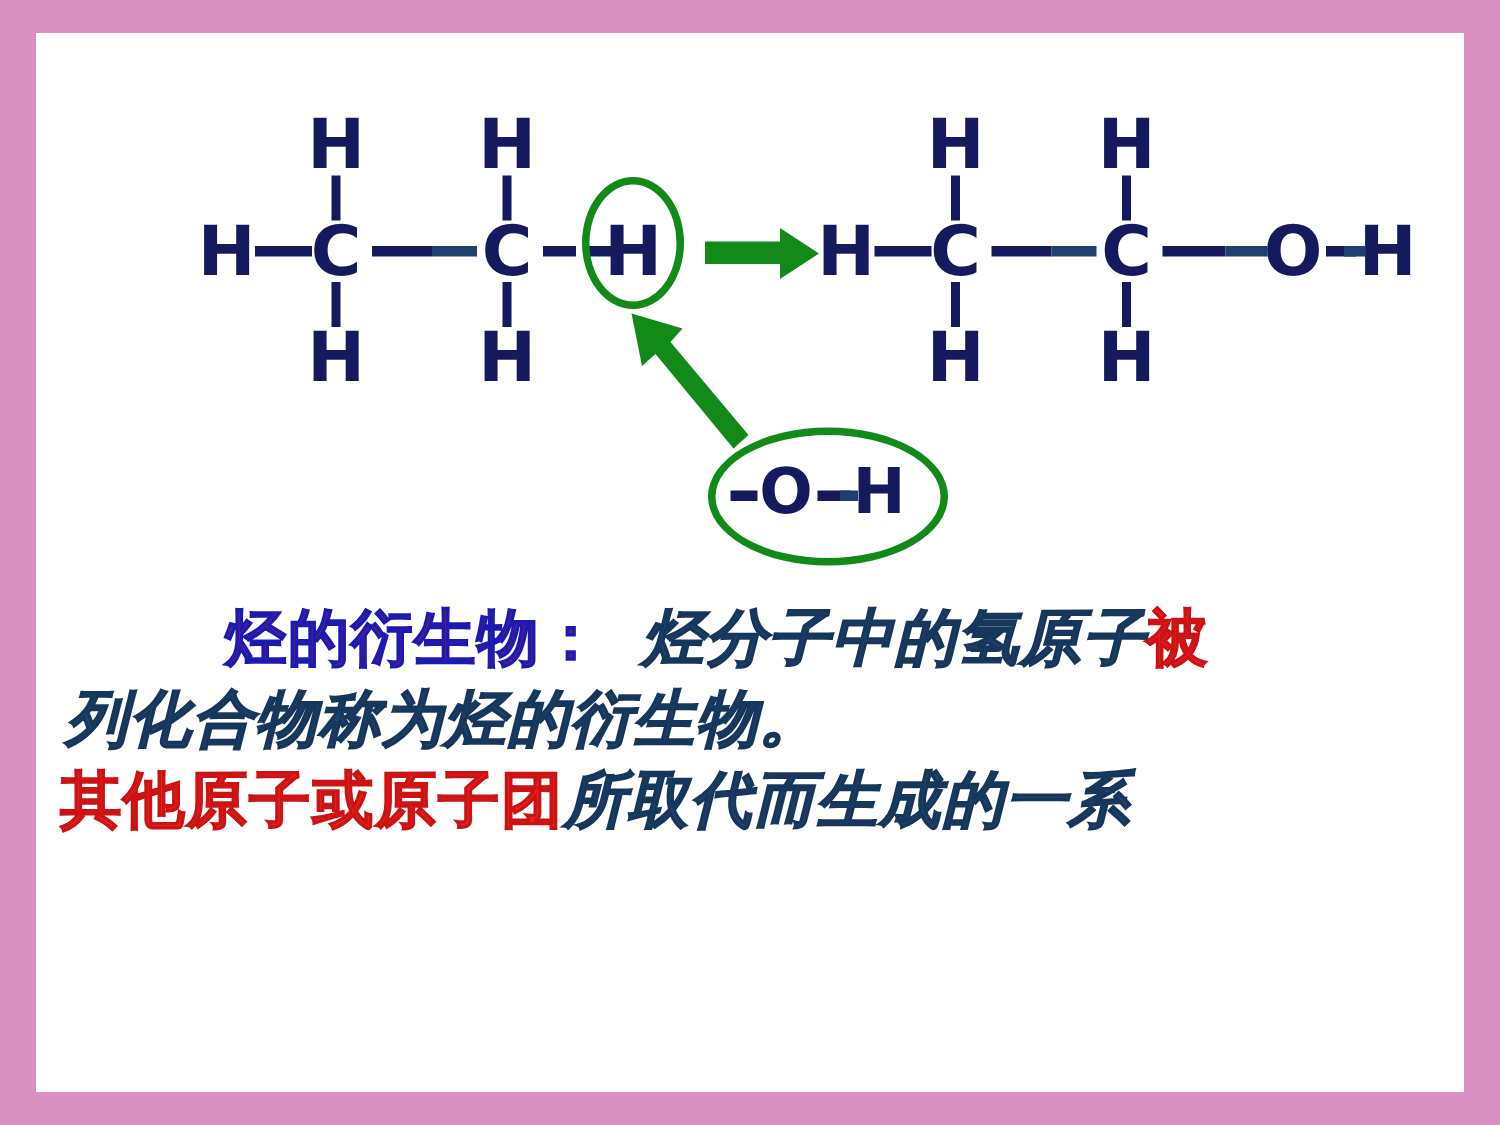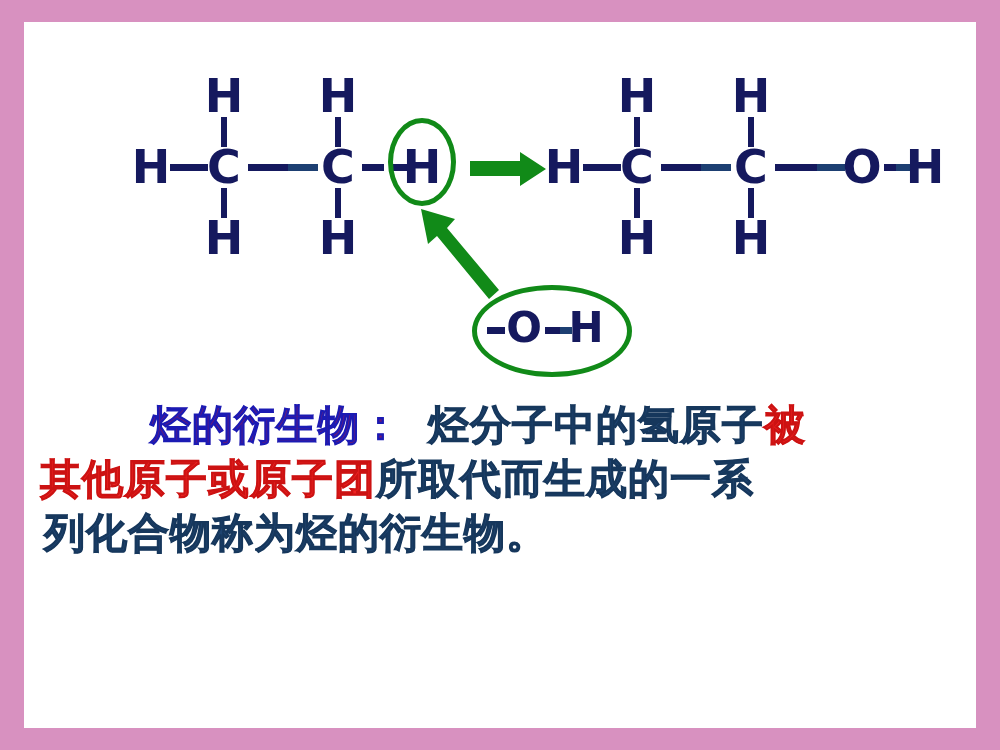--- a/index.html
+++ b/index.html
@@ -105,20 +105,21 @@
   .seg { display: inline; }
   .seg.blue {
     color: #701a75;
     -webkit-text-stroke: 1px #1b1bb4;
     text-shadow: 1px 1px 0 rgba(255,255,255,0.65);
   }
   .seg.navy {
     color: #1f4470;
     -webkit-text-stroke: 1px #16375c;
     text-shadow: 1px 1px 0 rgba(255,255,255,0.6);
+    font-style: italic;
   }
   .seg.red {
     color: #ee2222;
     -webkit-text-stroke: 1px #cc1212;
     text-shadow: 1px 1px 0 rgba(255,255,255,0.6);
   }
   .gap { display: inline-block; width: 26px; }
 </style>
 </head>
 <body>
@@ -189,20 +190,20 @@
       <g>
         <path d="M 499 290 L 447 228 L 455 219 L 421 209 L 428 244 L 437 236 L 489 299 Z" fill="#118a18"></path>
       </g>
     </svg>
   </div>
 
   <div class="caption">
     <div class="cap-line l1">
       <span class="seg blue">烃的衍生物：</span><span class="gap"></span><span class="seg navy">烃分子中的氢原子</span><span class="seg red">被</span>
     </div>
+    <div class="cap-line l3">
+      <span class="seg navy">列化合物称为烃的衍生物。</span>
+    </div>
     <div class="cap-line l2">
       <span class="seg red">其他原子或原子团</span><span class="seg navy">所取代而生成的一系</span>
     </div>
-    <div class="cap-line l3">
-      <span class="seg navy">列化合物称为烃的衍生物。</span>
-    </div>
   </div>
 </div>
 
 </body></html>

